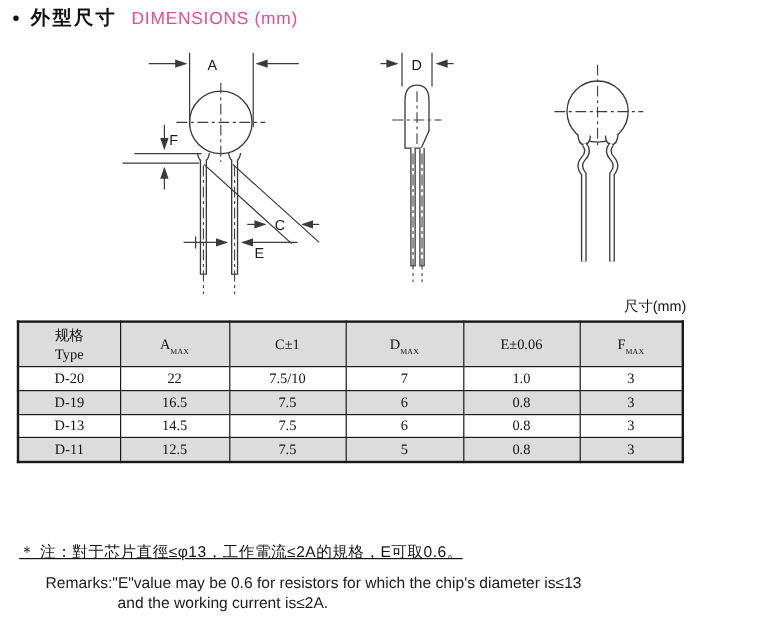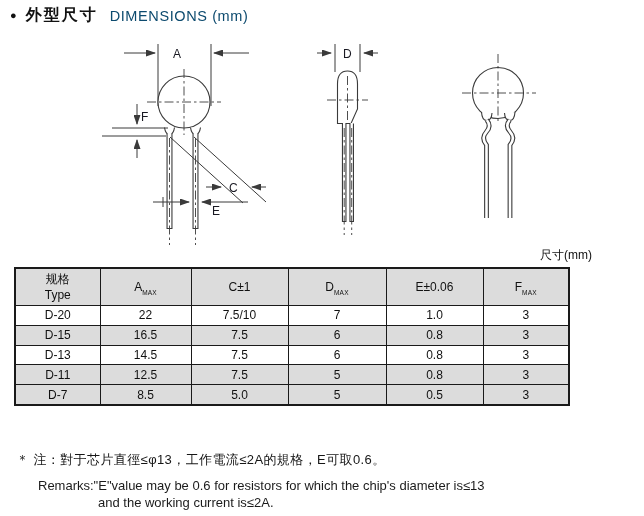--- a/index.html
+++ b/index.html
@@ -3,45 +3,45 @@
 <meta charset="utf-8">
 <style>
   html,body{margin:0;padding:0;background:#ffffff;}
   #page{position:relative;width:644px;height:516px;background:#ffffff;overflow:hidden;
         font-family:"Liberation Sans","DejaVu Sans",sans-serif;color:#141414;}
 
   
   .title-row{position:absolute;left:10px;top:5px;display:flex;align-items:center;}
   .bullet{font-size:11px;line-height:1;margin-right:9px;color:#111;}
   .title-cn{font-size:16px;font-weight:700;letter-spacing:2px;color:#111;}
-  .title-en{font-size:14.5px;margin-left:12px;letter-spacing:0.6px;color:#0c4a6e;}
+  .title-en{font-size:14.5px;margin-left:12px;letter-spacing:0.6px;color:#ec4899;}
 
   
   #drawings{position:absolute;left:0;top:0;}
   .ln{stroke:#3a3a3a;stroke-width:1.1;fill:none;}
   .thin{stroke:#3a3a3a;stroke-width:1;fill:none;}
   .cl{stroke:#3a3a3a;stroke-width:0.9;fill:none;stroke-dasharray:9 3 2.5 3;}
   .fillw{fill:#ffffff;}
   .leadDark{stroke:#3a3a3a;fill:none;}
   .leadWhite{stroke:#ffffff;fill:none;}
   .dimtext{font-size:12px;fill:#191922;}
 
   
-  .unit-note{position:absolute;left:540px;top:247px;font-size:12px;color:#111;}
+  .unit-note{position:absolute;left:520px;top:247px;font-size:12px;color:#111;}
   table.dim{position:absolute;left:14px;top:267px;border-collapse:collapse;table-layout:fixed;
-            border:2px solid #1a1a1a;}
+            border:2px solid #1a1a1a;font-family:Liberation Serif, serif;}
   table.dim th,table.dim td{border:1px solid #1a1a1a;text-align:center;vertical-align:middle;
             font-size:12px;color:#111;font-weight:400;padding:0;}
   table.dim thead th{height:36px;line-height:1.35;}
   table.dim tbody td{height:18.8px;}
   tr.gray{background:#dcdcdc;}
   .sub{font-size:6.5px;position:relative;top:4px;letter-spacing:0.2px;}
 
   
-  .note-cn{position:absolute;left:16px;top:451px;font-size:13px;color:#161616;letter-spacing:0.4px;}
+  .note-cn{position:absolute;left:16px;top:451px;font-size:13px;color:#161616;letter-spacing:0.4px;text-decoration:underline;}
   .note-en1{position:absolute;left:38px;top:478px;font-size:13px;color:#1b1b1b;}
   .note-en2{position:absolute;left:98px;top:495px;font-size:13px;color:#1b1b1b;}
 </style>
 </head>
 <body>
 
 <div id="page">
 
   <div class="title-row">
     <span class="bullet">●</span>
@@ -165,21 +165,21 @@
     <tbody>
       <tr>
         <td>D-20</td>
         <td>22</td>
         <td>7.5/10</td>
         <td>7</td>
         <td>1.0</td>
         <td>3</td>
       </tr>
       <tr class="gray">
-        <td>D-15</td>
+        <td>D-19</td>
         <td>16.5</td>
         <td>7.5</td>
         <td>6</td>
         <td>0.8</td>
         <td>3</td>
       </tr>
       <tr>
         <td>D-13</td>
         <td>14.5</td>
         <td>7.5</td>
@@ -188,28 +188,20 @@
         <td>3</td>
       </tr>
       <tr class="gray">
         <td>D-11</td>
         <td>12.5</td>
         <td>7.5</td>
         <td>5</td>
         <td>0.8</td>
         <td>3</td>
       </tr>
-      <tr class="gray">
-        <td>D-7</td>
-        <td>8.5</td>
-        <td>5.0</td>
-        <td>5</td>
-        <td>0.5</td>
-        <td>3</td>
-      </tr>
     </tbody>
   </table>
 
   <div class="note-cn">＊ 注：對于芯片直徑≤φ13，工作電流≤2A的規格，E可取0.6。</div>
   <div class="note-en1">Remarks:"E"value may be 0.6 for resistors for which the chip's diameter is≤13</div>
   <div class="note-en2">and the working current is≤2A.</div>
 
 </div>
 
 </body></html>

